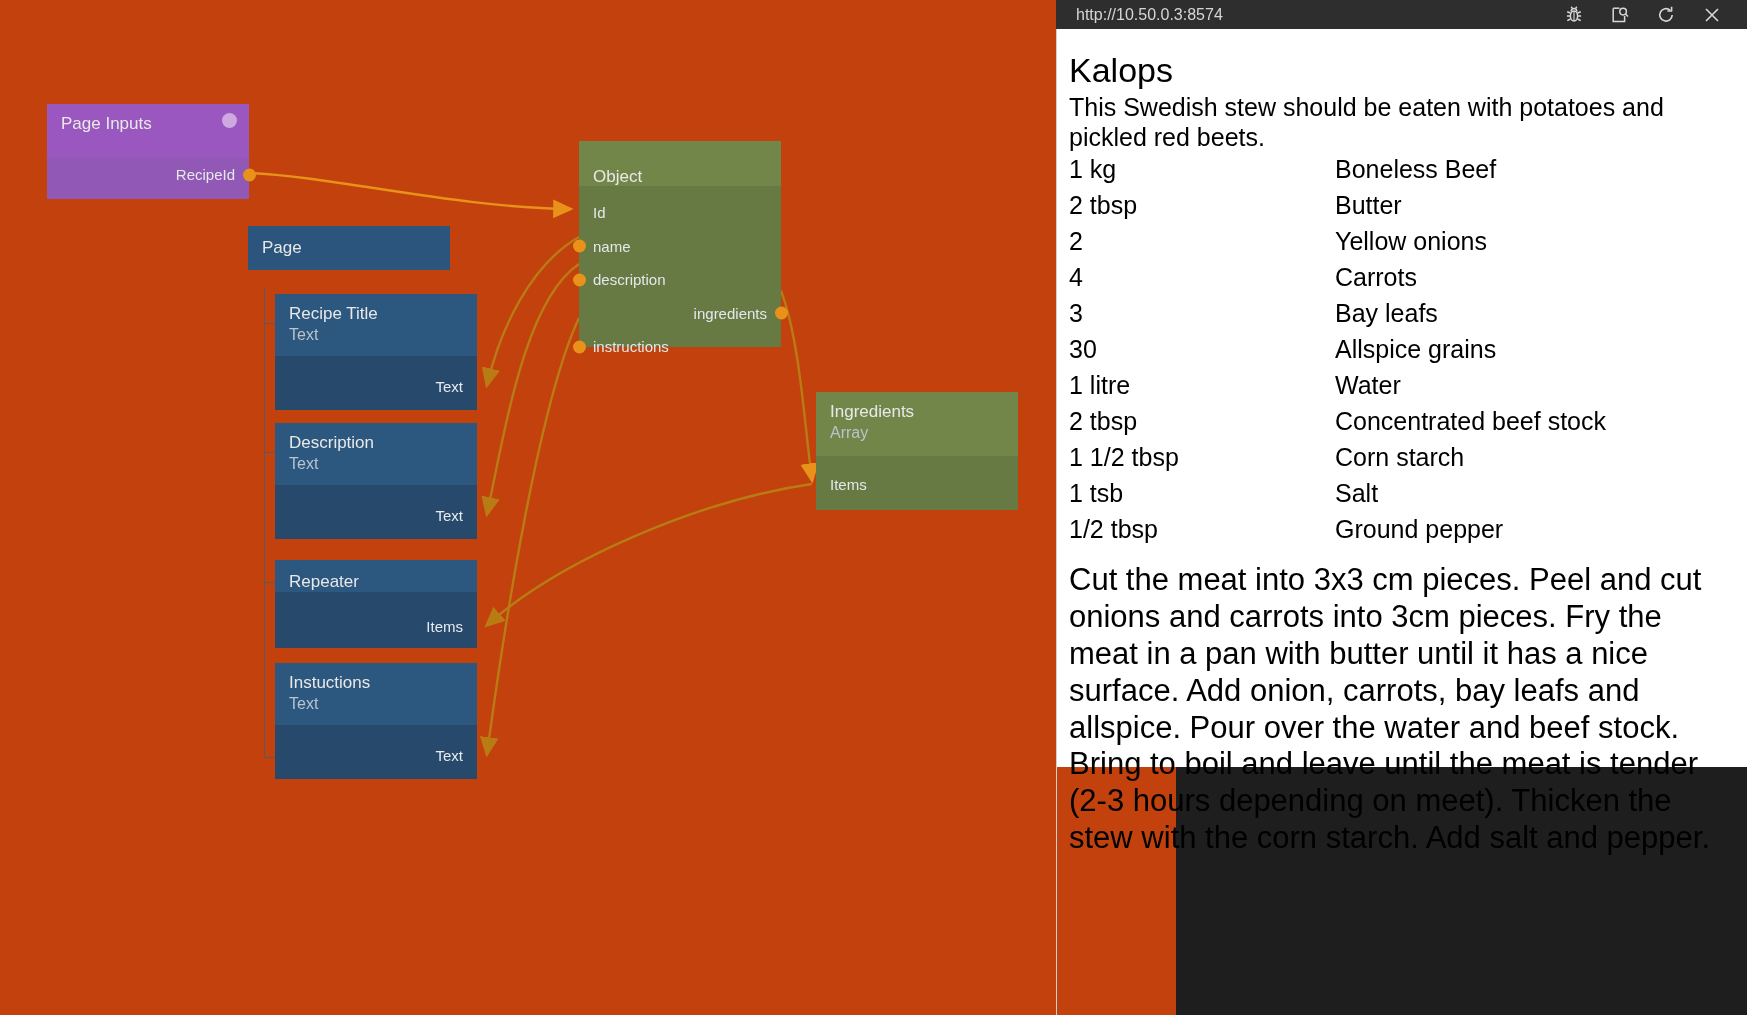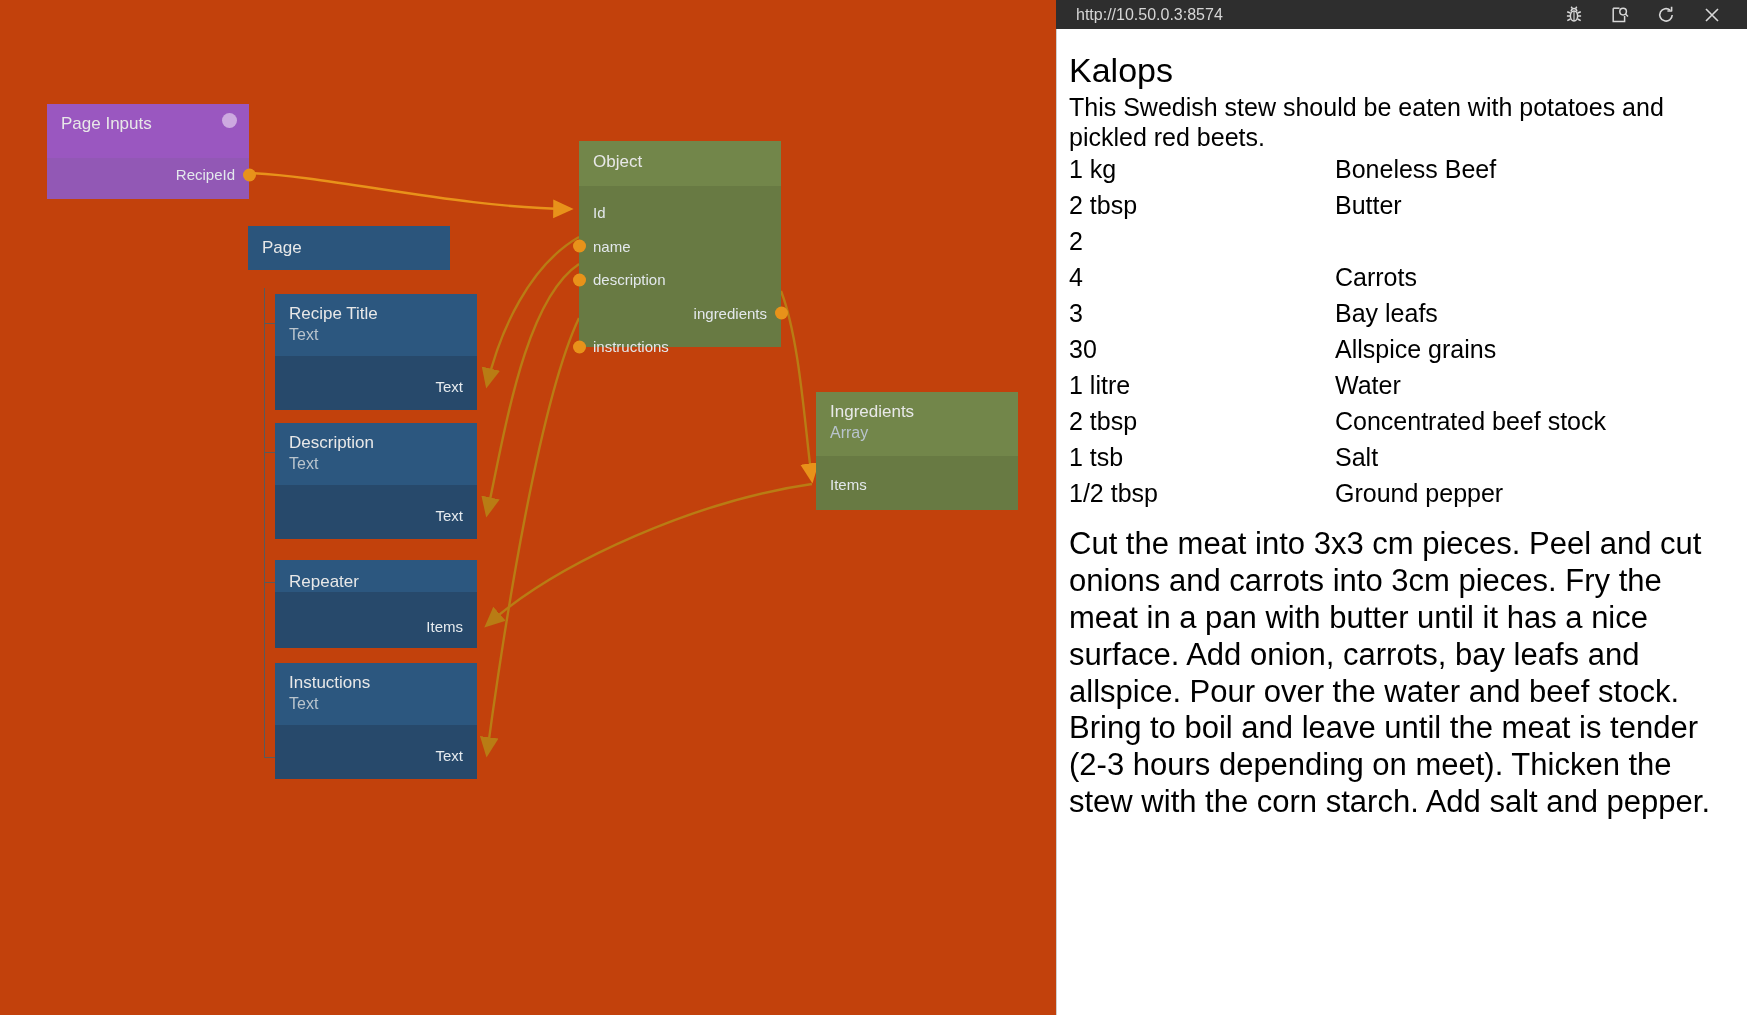--- a/index.html
+++ b/index.html
@@ -82,32 +82,32 @@
     background: #5a5a5a;
   }
 
   .child-node { position: absolute; left: 275px; width: 202px; }
   .child-node .node-head { background: #2c577f; }
   .child-node .node-body { background: #27496b; }
   .child-node .port-row.right { color: #e6ebef; }
 
   
   #node-object { left: 579px; top: 141px; width: 202px; }
-  #node-object .node-head { background: #72864a; height: 45px; padding-top: 10px; }
+  #node-object .node-head { background: #72864a; height: 45px; padding-top: 25px; }
   #node-object .node-body { background: #687a43; height: 161px; padding-top: 10px; }
 
   
   #node-ingredients { left: 816px; top: 392px; width: 202px; }
   #node-ingredients .node-head { background: #72864a; height: 64px; }
   #node-ingredients .node-body { background: #687a43; height: 54px; padding-top: 12px; }
 
   
   #panel {
     position: absolute; right: 0; top: 0;
-    width: 691px; height: 1015px;
+    width: 691px; height: 767px;
     background: #ffffff;
   }
   #panel-titlebar {
     height: 29px;
     background: #2e2e2e;
     display: flex;
     align-items: center;
     padding: 0 12px 0 20px;
     gap: 0;
   }
@@ -348,20 +348,21 @@
           <div class="ing-row">
             <div class="ing-amount">1 kg</div>
             <div class="ing-name">Boneless Beef</div>
           </div>
           <div class="ing-row">
             <div class="ing-amount">2 tbsp</div>
             <div class="ing-name">Butter</div>
           </div>
           <div class="ing-row">
             <div class="ing-amount">2</div>
+            <div class="ing-name">Yellow onions</div>
           </div>
           <div class="ing-row">
             <div class="ing-amount">4</div>
             <div class="ing-name">Carrots</div>
           </div>
           <div class="ing-row">
             <div class="ing-amount">3</div>
             <div class="ing-name">Bay leafs</div>
           </div>
           <div class="ing-row">
@@ -370,20 +371,24 @@
           </div>
           <div class="ing-row">
             <div class="ing-amount">1 litre</div>
             <div class="ing-name">Water</div>
           </div>
           <div class="ing-row">
             <div class="ing-amount">2 tbsp</div>
             <div class="ing-name">Concentrated beef stock</div>
           </div>
           <div class="ing-row">
+            <div class="ing-amount">1 1/2 tbsp</div>
+            <div class="ing-name">Corn starch</div>
+          </div>
+          <div class="ing-row">
             <div class="ing-amount">1 tsb</div>
             <div class="ing-name">Salt</div>
           </div>
           <div class="ing-row">
             <div class="ing-amount">1/2 tbsp</div>
             <div class="ing-name">Ground pepper</div>
           </div>
         </div>
       <div id="recipe-instructions">Cut the meat into 3x3 cm pieces. Peel and cut onions and carrots into 3cm pieces. Fry the meat in a pan with butter until it has a nice surface. Add onion, carrots, bay leafs and allspice. Pour over the water and beef stock. Bring to boil and leave until the meat is tender (2-3 hours depending on meet). Thicken the stew with the corn starch. Add salt and pepper.</div>
     </div>

